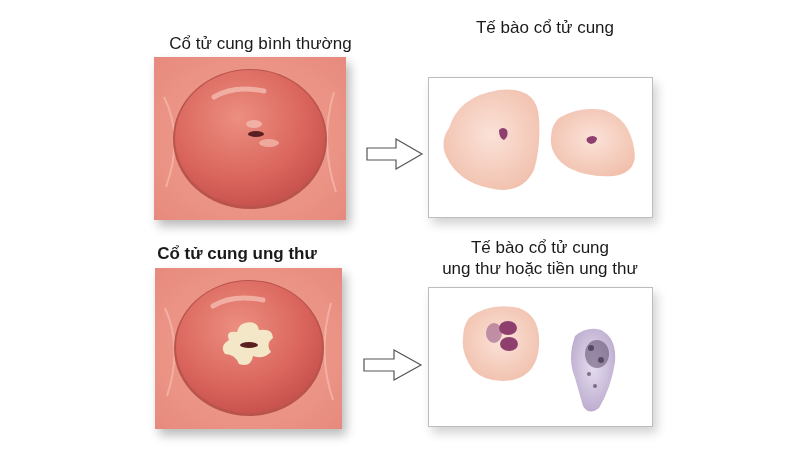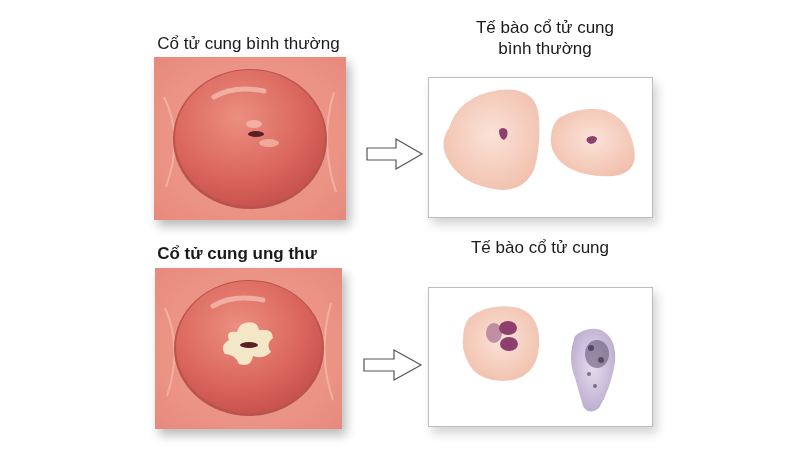--- a/index.html
+++ b/index.html
@@ -18,25 +18,24 @@
     .cellbox {
       position: absolute; background: #ffffff; border: 1px solid #bdbdbd;
       box-shadow: 4px 6px 10px rgba(0,0,0,0.18);
     }
     .cellbox svg { display: block; }
     .arrow { position: absolute; }
   </style>
 </head>
 <body>
 
-<div class="label" style="left:136px; top:33px; width:225px;">Cổ tử cung bình thường</div>
+<div class="label" style="left:148px; top:33px; width:225px;">Cổ tử cung bình thường</div>
 
 <div class="label" style="left:420px; top:17px; width:250px;">
   <div>Tế bào cổ tử cung</div>
-  <div>bình thường</div>
 </div>
 
 <div class="photo" style="left:154px; top:57px; width:192px; height:163px;">
   <svg width="192" height="163" viewBox="0 0 192 163">
     <defs>
       <radialGradient id="bg1" cx="50%" cy="50%" r="70%">
         <stop offset="0%" stop-color="#f2a595"></stop>
         <stop offset="100%" stop-color="#e78a7d"></stop>
       </radialGradient>
       <radialGradient id="cx1" cx="42%" cy="35%" r="65%">
@@ -75,20 +74,21 @@
     <path d="M130 40 Q 150 28 175 32 Q 200 40 205 70 Q 210 94 185 98 Q 160 100 140 90 Q 120 78 122 58 Q 123 46 130 40 Z" fill="url(#nc)"></path>
     <path d="M70 52 Q 74 48 78 52 Q 80 58 75 62 Q 70 60 70 52 Z" fill="#8e3f6e"></path>
     <path d="M158 60 Q 164 56 168 60 Q 168 65 162 66 Q 156 64 158 60 Z" fill="#8e3f6e"></path>
   </svg>
 </div>
 
 <div class="label" style="left:142px; top:243px; width:190px;font-weight:bold;">Cổ tử cung ung thư</div>
 
 <div class="label" style="left:405px; top:237px; width:270px;">
   <div>Tế bào cổ tử cung</div>
+  <div>ung thư hoặc tiền ung thư</div>
 </div>
 
 <div class="photo" style="left:155px; top:268px; width:187px; height:161px;">
   <svg width="187" height="161" viewBox="0 0 187 161">
     <defs>
       <radialGradient id="bg2" cx="50%" cy="50%" r="70%">
         <stop offset="0%" stop-color="#f2a595"></stop>
         <stop offset="100%" stop-color="#e78a7d"></stop>
       </radialGradient>
       <radialGradient id="cx2" cx="42%" cy="35%" r="65%">

